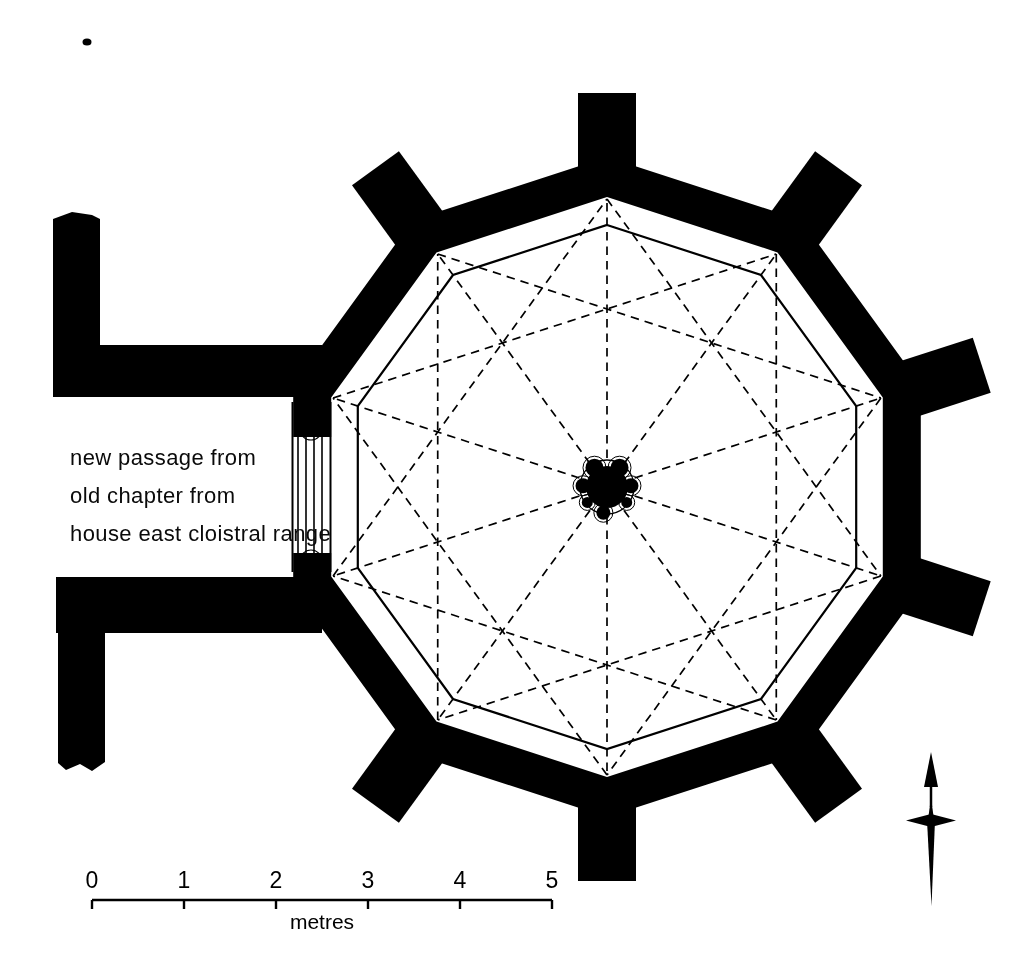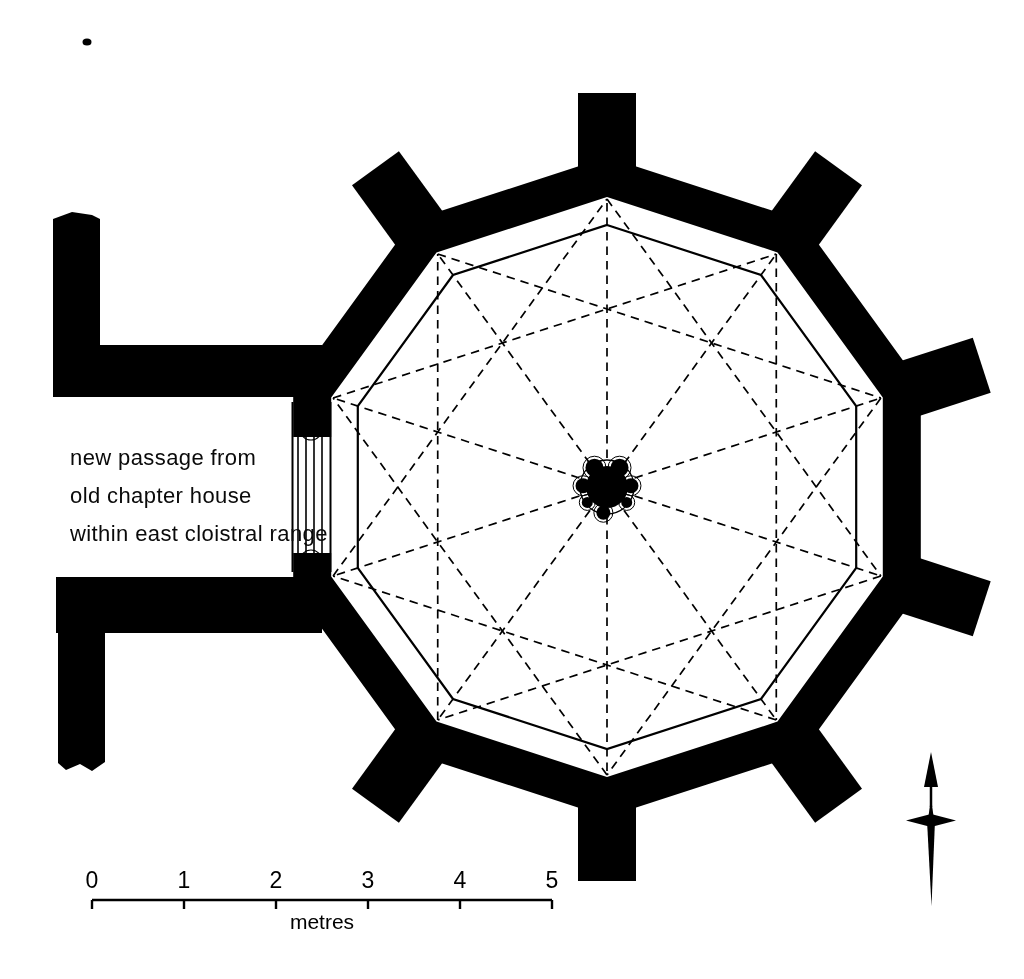--- a/index.html
+++ b/index.html
@@ -134,16 +134,16 @@
         <line x1="931" y1="781" x2="931" y2="807" stroke="#000000" stroke-width="2.5"></line>
         <polygon points="928.0,819.5 934.0,819.5 931.0,798.0" fill="#000000"></polygon>
         <polygon points="927.0,820.5 935.0,820.5 931.5,906.0" fill="#000000"></polygon>
         <polygon points="906.0,820.5 931.0,814.0 956.0,820.5 931.0,827.0" fill="#000000"></polygon>
       </g>
       <ellipse cx="87" cy="42" rx="4.5" ry="3.5" fill="#000000"></ellipse>
     </svg>
 
   <div class="annotation">
     <div>new passage from</div>
-    <div>old chapter house</div>
-    <div>within east cloistral range</div>
+    <div>old chapter from</div>
+    <div>house east cloistral range</div>
   </div>
 </div>
 
 </body></html>

